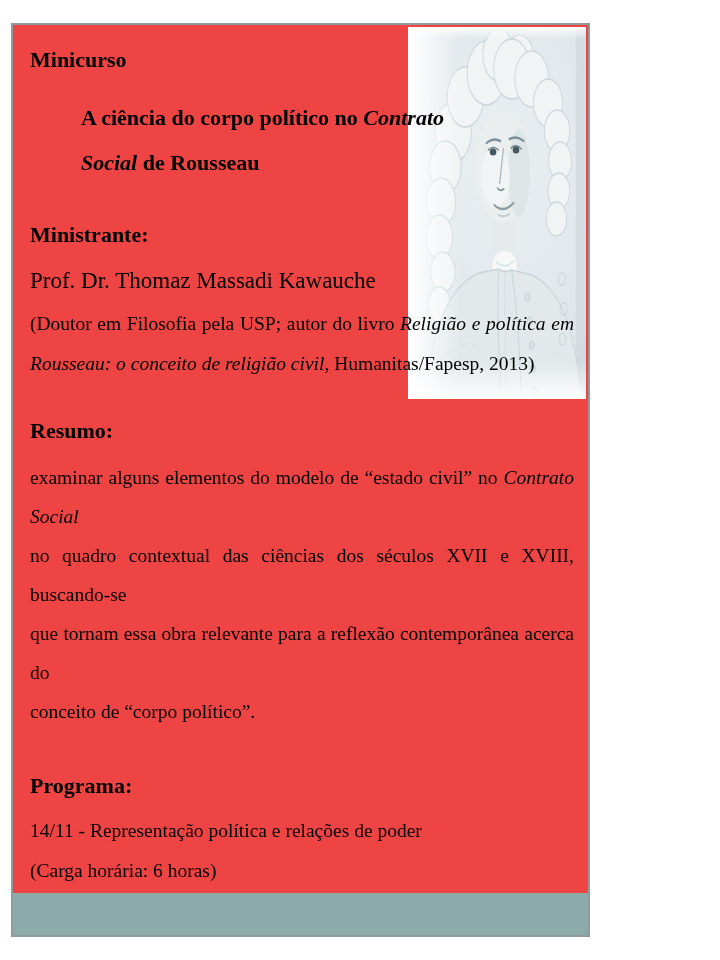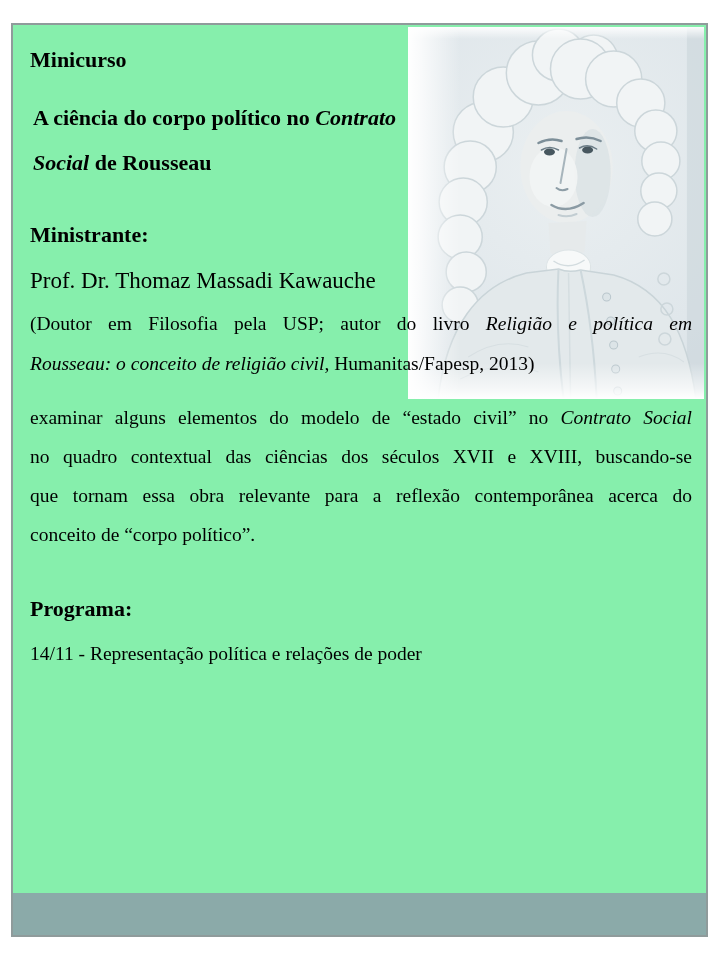--- a/index.html
+++ b/index.html
@@ -1,42 +1,42 @@
 <!DOCTYPE html>
 <html><head>
 <meta charset="utf-8">
 <style>
   * { margin:0; padding:0; box-sizing:border-box; }
   html,body { width:720px; height:960px; background:#ffffff; }
   body { font-family:"Liberation Serif","DejaVu Serif",serif; color:#000; position:relative; }
 
   .frame {
-    position:absolute; left:11px; top:23px; width:697px; height:914px;
-    border:2px solid #8f9b9b; background:#86efac; overflow:hidden;
+    position:absolute; left:11px; top:23px; width:579px; height:914px;
+    border:2px solid #8f9b9b; background:#ef4444; overflow:hidden;
   }
 
   
   .portrait {
     position:absolute; left:395px; top:2px; right:2px; height:372px; z-index:0;
     background:radial-gradient(115% 95% at 52% 38%, #eaeff1 0%, #e0e7eb 55%, #d5dee3 100%);
   }
   .portrait svg { width:100%; height:100%; display:block; filter:blur(0.7px); }
   .portrait .fade {
     position:absolute; left:0; top:0; right:0; bottom:0;
     background:
       linear-gradient(to right, #ffffff 0px, rgba(255,255,255,0.78) 14px, rgba(255,255,255,0) 52px),
       linear-gradient(to top, #ffffff 0px, rgba(255,255,255,0.65) 10px, rgba(255,255,255,0) 36px),
       linear-gradient(to bottom, rgba(255,255,255,0.9) 0px, rgba(255,255,255,0) 12px);
   }
 
   .content { position:relative; z-index:1; padding:22px 14px 0 17px; }
 
   .kicker   { font-size:22px; font-weight:bold; line-height:26px; }
   .title    { font-size:22px; font-weight:bold; line-height:45px; margin-top:22px; padding-left:3px; }
-  .title .line { display:block; }
+  .title .line { display:block;margin-left:48px; }
   .heading  { font-size:22px; font-weight:bold; line-height:26px; }
   .h-ministrante { margin-top:37px; }
   .name     { font-size:23px; font-weight:normal; line-height:26px; margin-top:20px; }
   .credentials { font-size:19.5px; line-height:40px; margin-top:10px; }
   .h-resumo { margin-top:34px; }
   .paragraph { font-size:19.5px; line-height:39px; margin-top:14px; }
   .jline { text-align:justify; text-align-last:justify; }
   .lline { text-align:left; }
   .h-programa { margin-top:42px; }
   .items { margin-top:12px; font-size:19.5px; line-height:40px; }
@@ -134,28 +134,30 @@
     </h1>
 
     <p class="heading h-ministrante">Ministrante:</p>
     <p class="name">Prof. Dr. Thomaz Massadi Kawauche</p>
 
     <div class="credentials">
       <div class="jline"><span>(Doutor em Filosofia pela USP; autor do livro </span><em>Religião e política em</em></div>
       <div class="lline"><em>Rousseau: o conceito de religião civil</em><span>, Humanitas/Fapesp, 2013)</span></div>
     </div>
 
+    <p class="heading h-resumo">Resumo:</p>
     <div class="paragraph">
       <div class="jline"><span>examinar alguns elementos do modelo de “estado civil” no </span><em>Contrato Social</em></div>
       <div class="jline">no quadro contextual das ciências dos séculos XVII e XVIII, buscando-se</div>
       <div class="jline">que tornam essa obra relevante para a reflexão contemporânea acerca do</div>
       <div class="lline">conceito de “corpo político”.</div>
     </div>
 
     <p class="heading h-programa">Programa:</p>
     <div class="items">
       <div>14/11 - Representação política e relações de poder</div>
+      <div>(Carga horária: 6 horas)</div>
     </div>
 
   </div>
 
   <div class="accent-bar"></div>
 </div>
 
 </body></html>

